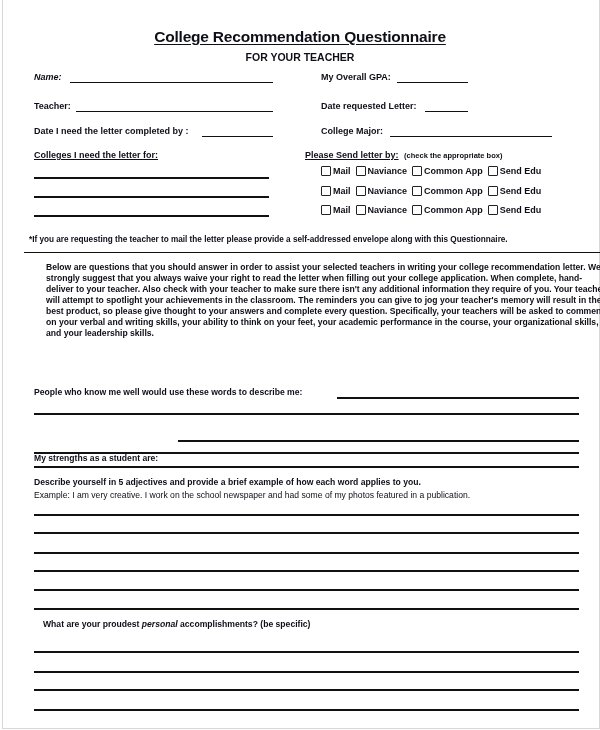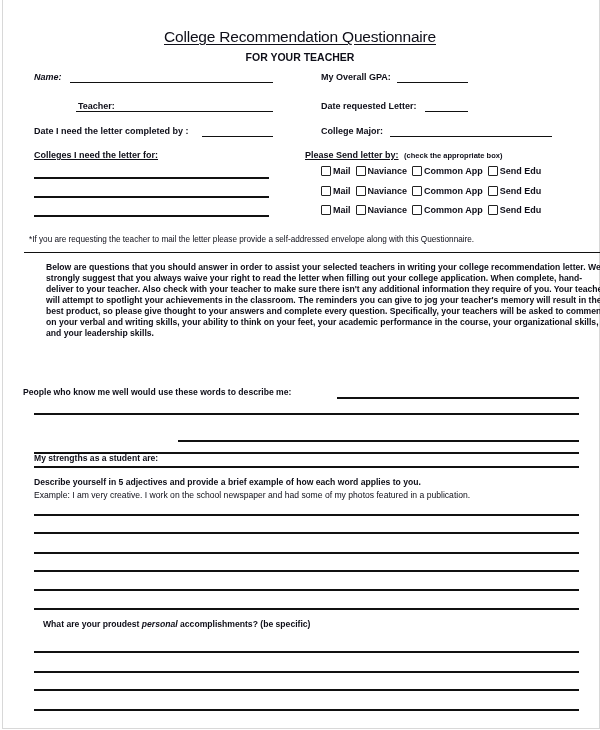--- a/index.html
+++ b/index.html
@@ -11,57 +11,57 @@
     position: relative;
   }
   .page {
     position: absolute; left: 2px; top: 0; width: 596px; height: 728px;
     border-left: 1px solid #d8d8d8; border-right: 1px solid #d8d8d8; border-bottom: 1px solid #d8d8d8;
     background: #fff;
   }
   .abs { position: absolute; }
   .title {
     left: 0; width: 600px; top: 28px; text-align: center;
-    font-size: 15.5px; font-weight: normal; letter-spacing: -0.2px;
+    font-size: 15.5px; font-weight: bold; letter-spacing: -0.2px;
   }
   .title span { text-decoration: underline; text-underline-offset: 2px; }
   .subtitle {
     left: 0; width: 600px; top: 51px; text-align: center;
     font-size: 10.5px; font-weight: bold;
   }
   .lbl { font-size: 9px; font-weight: bold; white-space: nowrap; }
   .fline { border-bottom: 1.5px solid #111; height: 0; }
   .uline { text-decoration: underline; }
   .dline { border-bottom: 2px solid #111; height: 0; }
   .cbrow { font-size: 9px; font-weight: bold; display: flex; align-items: center; white-space: nowrap; }
   .cb {
     display: inline-block; width: 10px; height: 10px; border: 1.3px solid #222;
     border-radius: 1px; margin-right: 2px; box-sizing: border-box; background: #fff;
   }
   .cbitem { display: inline-flex; align-items: flex-start; margin-right: 5px; }
-  .note { font-size: 8.2px; font-weight: normal; white-space: nowrap; }
+  .note { font-size: 8.2px; font-weight: bold; white-space: nowrap; }
   .rule { left: 24px; width: 576px; border-top: 1.5px solid #111; height: 0; }
   .para {
     left: 46px; width: 560px; font-size: 8.6px; font-weight: bold; line-height: 11px;
   }
   .q { font-size: 8.6px; font-weight: bold; white-space: nowrap; }
   .answer { left: 34px; width: 545px; border-bottom: 2px solid #111; height: 0; }
 </style>
 </head>
 <body>
 
 <div class="page"></div>
 
 <div class="abs title"><span>College Recommendation Questionnaire</span></div>
 <div class="abs subtitle">FOR YOUR TEACHER</div>
 
 <div class="abs lbl" style="left:34px; top:72px;font-style:italic;">Name:</div>
 <div class="abs fline" style="left:70px; top:82px; width:203px;"></div>
 
-<div class="abs lbl" style="left:34px; top:101px;margin-left:44px;">Teacher:</div>
+<div class="abs lbl" style="left:34px; top:101px;">Teacher:</div>
 <div class="abs fline" style="left:76px; top:111px; width:197px;"></div>
 
 <div class="abs lbl" style="left:34px; top:126px;">Date I need the letter completed by :</div>
 <div class="abs fline" style="left:202px; top:136px; width:71px;"></div>
 
 <div class="abs lbl" style="left:321px; top:72px;">My Overall GPA:</div>
 <div class="abs fline" style="left:397px; top:82px; width:71px;"></div>
 
 <div class="abs lbl" style="left:321px; top:101px;">Date requested Letter:</div>
 <div class="abs fline" style="left:425px; top:111px; width:43px;"></div>
@@ -132,21 +132,21 @@
       <span class="cb"></span>
       <span>Send Edu</span>
     </span>
 </div>
 
 <div class="abs note" style="left:29px; top:235px;">*If you are requesting the teacher to mail the letter please provide a self-addressed envelope along with this Questionnaire.</div>
 <div class="abs rule" style="top:252px;"></div>
 
 <div class="abs para" style="top:262px;">Below are questions that you should answer in order to assist your selected teachers in writing your college recommendation letter. We strongly suggest that you always waive your right to read the letter when filling out your college application. When complete, hand-deliver to your teacher. Also check with your teacher to make sure there isn't any additional information they require of you. Your teacher will attempt to spotlight your achievements in the classroom. The reminders you can give to jog your teacher's memory will result in the best product, so please give thought to your answers and complete every question. Specifically, your teachers will be asked to comment on your verbal and writing skills, your ability to think on your feet, your academic performance in the course, your organizational skills, and your leadership skills.</div>
 
-<div class="abs q" style="left:23px; top:387px;">People who know me well would use these words to describe me:</div>
+<div class="abs q" style="left:34px; top:387px;">People who know me well would use these words to describe me:</div>
 <div class="abs fline" style="left:337px; top:397px; width:242px; border-bottom-width:2px;"></div>
 <div class="abs answer" style="top:413px;"></div>
 
 <div class="abs q" style="left:34px; top:453px;">My strengths as a student are:</div>
 <div class="abs fline" style="left:178px; top:440px; width:401px; border-bottom-width:2px;"></div>
 <div class="abs answer" style="top:452px;"></div>
 <div class="abs answer" style="top:466px;"></div>
 
 <div class="abs q" style="left:34px; top:477px;">Describe yourself in 5 adjectives and provide a brief example of how each word applies to you.</div>
 <div class="abs q" style="left:34px; top:490px; font-weight:normal; font-size:8.6px;">Example: I am very creative. I work on the school newspaper and had some of my photos featured in a publication.</div>

